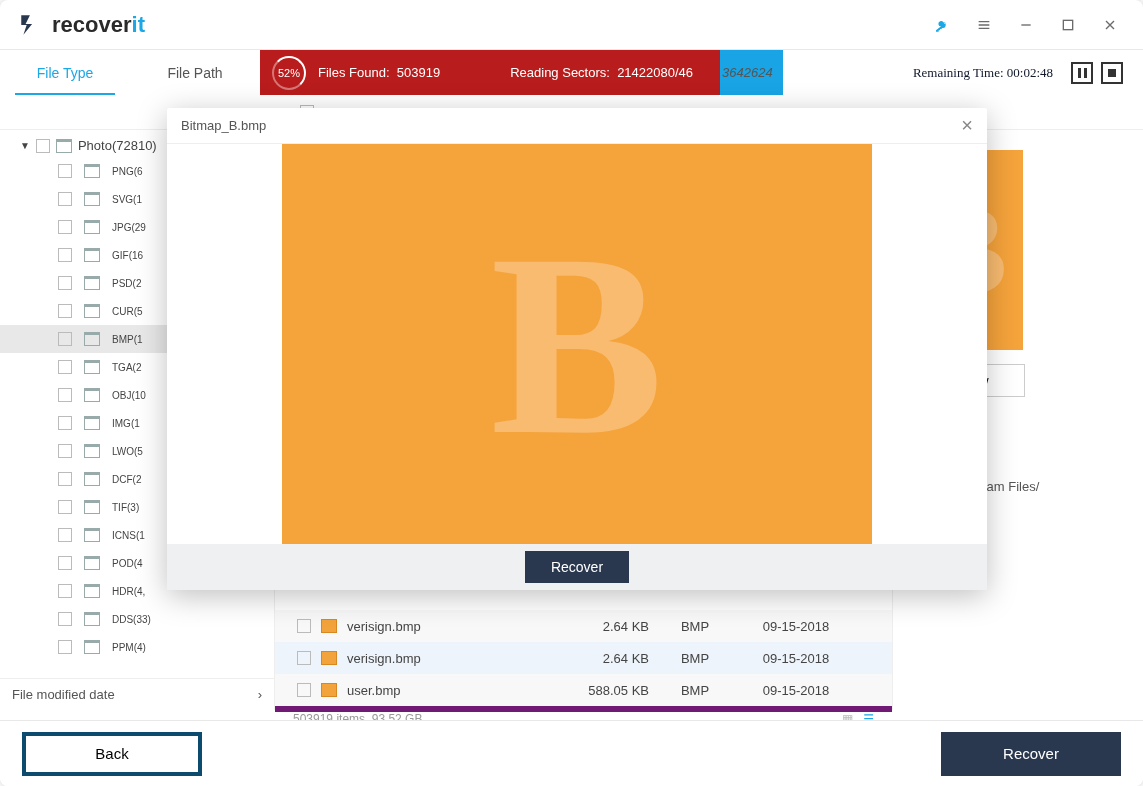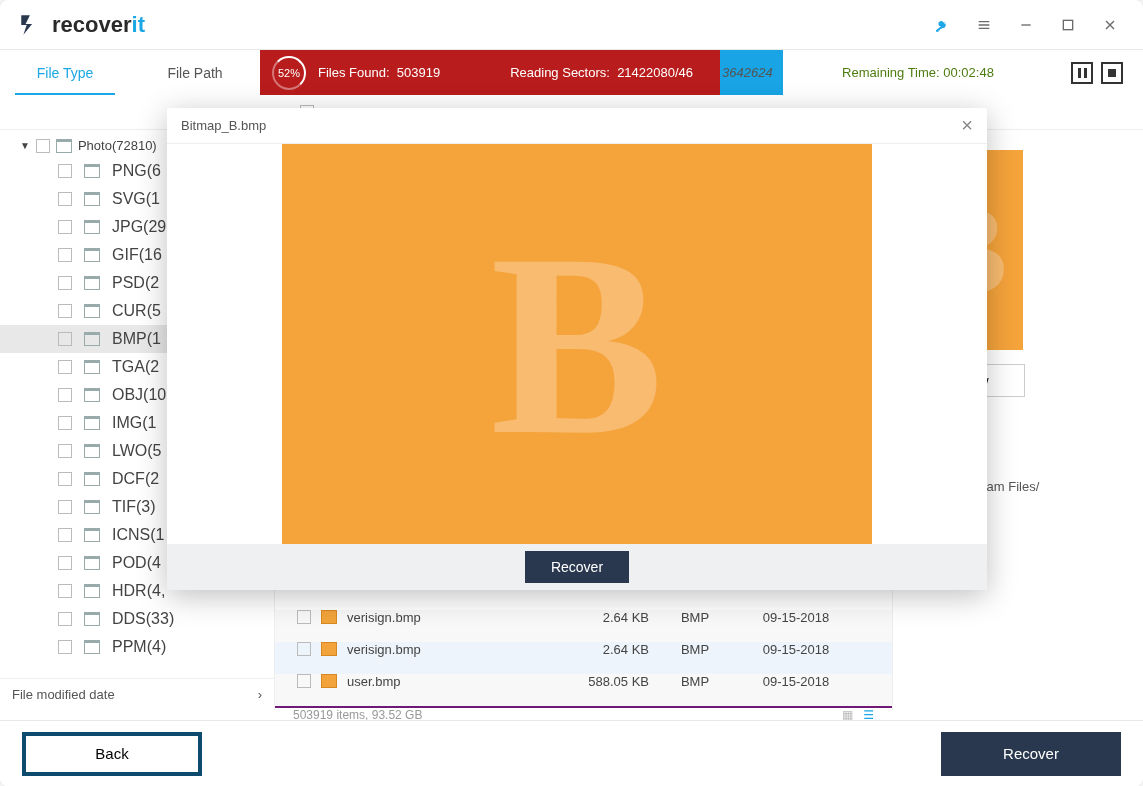--- a/index.html
+++ b/index.html
@@ -18,57 +18,57 @@
   
   .infobar { height: 45px; display: flex; align-items: center; }
   .tabs { display: flex; }
   .tab { width: 130px; text-align: center; line-height: 44px; font-size: 14px; color: #555; position: relative; cursor: pointer; }
   .tab.active { color: #1ca7e6; }
   .tab.active::after { content:""; position:absolute; bottom:0; left:15px; right:15px; height:2px; background:#1ca7e6; }
   .scanbar { flex:1; height:45px; background:#18a4e5; display:flex; align-items:center; color:#fff; font-size:13px; position:relative; }
   .scanbar-clip { height:45px; background:#b91c1c; display:flex; align-items:center; padding-left:60px; width:460px; }
   .scanbar-overflow { flex:1; color:#555; padding-left:2px; font-size:13px;font-style:italic; }
   .pct-circle { position:relative; width:34px; height:34px; margin:0 12px 0 -48px; border:2px solid rgba(255,255,255,.4); border-top-color:#fff; border-right-color:#fff; border-radius:50%; display:flex; align-items:center; justify-content:center; font-size:11px; color:#fff; }
-  .remaining { width:280px; text-align:center; font-size:13px; color:#4d7c0f; padding-right:10px; }
+  .remaining { width:280px; text-align:right; font-size:13px; color:#0f172a; padding-right:10px;font-family:Liberation Serif, serif; }
   .sq-btn { width:22px; height:22px; border:2px solid #333; margin-left:8px; display:flex; align-items:center; justify-content:center; cursor:pointer; }
   .sq-btn.stop::after{content:"";width:8px;height:8px;background:#333;}
   .sq-btn.pause::before,.sq-btn.pause::after{content:"";width:3px;height:10px;background:#333;}
   .sq-btn.pause::before{margin-right:3px;}
   .scan-right { display:flex; align-items:center; padding-right:20px; }
 
   
   .colhdr { height:35px; display:flex; align-items:center; border-bottom:1px solid #eee; font-size:13px; color:#555; padding-left:300px; }
   .colhdr .chk{width:14px;height:14px;border:1px solid #bbb;margin-right:20px;}
   .colhdr .n{width:215px;} .colhdr .s{width:92px;text-align:right;} .colhdr .t{width:92px;text-align:center;} .colhdr .d{width:110px;text-align:center;}
 
   
   .content { display:flex; height: 580px; }
   .sidebar { width:275px; border-right:1px solid #eee; overflow:hidden; position:relative; }
   .tree-root { padding:8px 0 0 20px; font-size:13px; color:#444; display:flex; align-items:center; gap:6px; }
   .tree-root .caret{font-size:10px;}
   .filetype-list { padding-top:4px; height: 520px; overflow:hidden;}
-  .ft-item { height:28px; display:flex; align-items:center; padding-left:58px; font-size:16px; color:#444; gap:12px; cursor:pointer;}
+  .ft-item { height:28px; display:flex; align-items:center; padding-left:58px; font-size:10px; color:#444; gap:12px; cursor:pointer;}
   .ft-item.selected{background:#e8e8e8;}
   .ft-chk{width:14px;height:14px;border:1px solid #bbb;flex:none;}
   .ft-ico{width:16px;height:14px;border:1px solid #9aa;border-top-width:3px;flex:none;}
   .filter-bar{position:absolute;bottom:0;left:0;right:0;height:32px;border-top:1px solid #eee;display:flex;align-items:center;justify-content:space-between;padding:0 12px;font-size:13px;color:#555;cursor:pointer;}
 
   .filearea { flex:1; display:flex; }
   .filelist { flex:1; border-right:1px solid #eee; display:flex; flex-direction:column; }
   .rows{flex:1;}
-  .row{height:32px;display:flex;padding-left:22px;font-size:13px;color:#444;}
+  .row{height:32px;display:flex;align-items:center;padding-left:22px;font-size:13px;color:#444;}
   .row.alt{background:#f8f8f8;}
   .row.sel{background:#eef4fb;}
   .row .chk{width:14px;height:14px;border:1px solid #bbb;margin-right:10px;}
   .row .ficon{width:16px;height:14px;background:#f2a33b;margin-right:10px;border:1px solid #d88820;}
   .row .n{width:210px;}
   .row .s{width:92px;text-align:right;}
   .row .t{width:92px;text-align:center;}
   .row .d{width:110px;text-align:center;}
-  .statusline{height:30px;border-top:2px solid #701a75;padding-left:18px;font-size:12px;color:#999;display:flex;align-items:center;justify-content:space-between;padding-right:18px;}
+  .statusline{height:30px;border-top:6px solid #701a75;padding-left:18px;font-size:12px;color:#999;display:flex;align-items:center;justify-content:space-between;padding-right:18px;}
   .view-toggle{display:flex;gap:10px;color:#bbb;}
   .view-toggle .active{color:#1ca7e6;}
 
   .preview-pane { width:250px; padding:20px 12px; font-size:13px; color:#555;}
   .pv-thumb{width:118px;height:200px;background:#f5a33b;margin-bottom:14px;display:flex;align-items:center;justify-content:center;}
   .pv-thumb .letB{font-size:130px;font-weight:700;color:#f8bb70;font-family:Georgia,serif;}
   .pv-btn{display:block;width:120px;border:1px solid #ccc;background:#fff;padding:8px 0;text-align:center;cursor:pointer;margin-bottom:18px;}
   .pv-row{margin-bottom:14px;line-height:1.35;}
 
   

